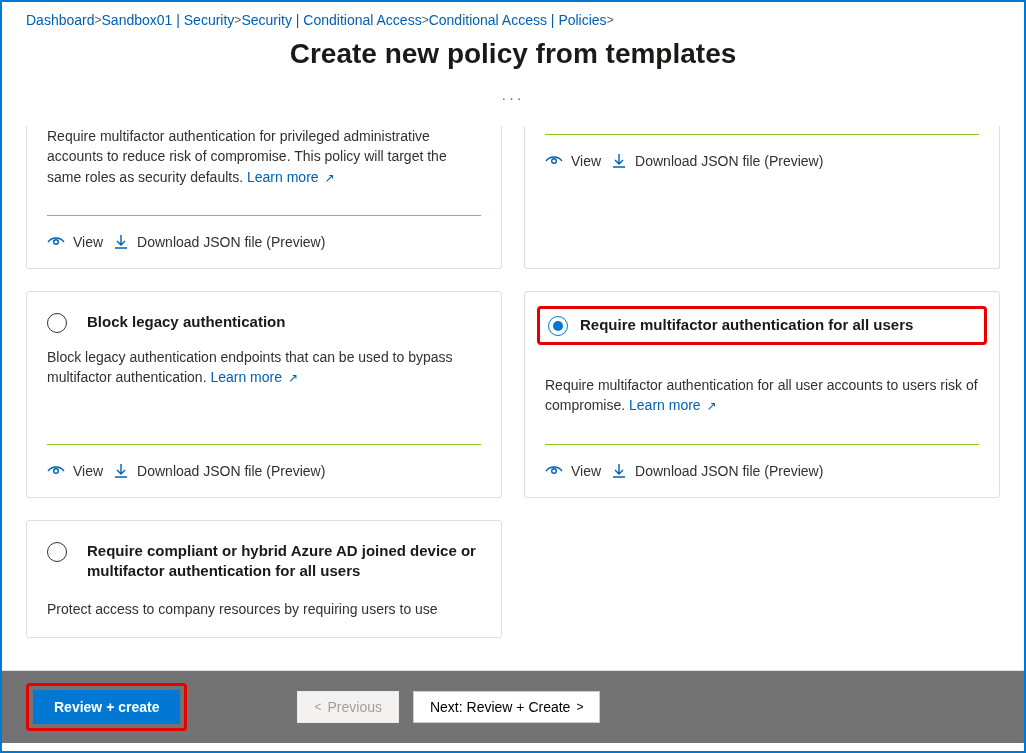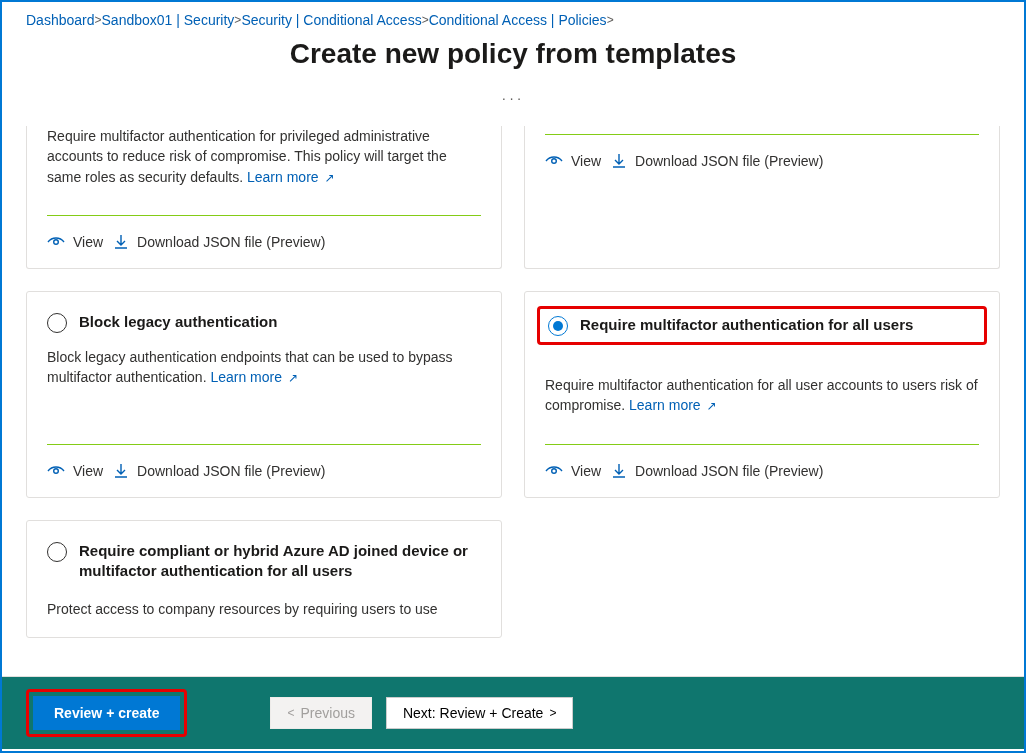--- a/index.html
+++ b/index.html
@@ -63,21 +63,21 @@
       border: 1px solid #e1dfdd;
       border-radius: 3px;
       padding: 20px 20px 0 20px;
       display: flex;
       flex-direction: column;
       background: #fff;
     }
     .card-head {
       display: flex;
       align-items: flex-start;
-      gap: 12px;
+      gap: 20px;
       margin-bottom: 14px;
     }
     .radio {
       width: 20px;
       height: 20px;
       border: 1.5px solid #323130;
       border-radius: 50%;
       flex-shrink: 0;
       margin-top: 1px;
       display: flex;
@@ -139,29 +139,29 @@
       border: 3px solid #e60000;
       border-radius: 4px;
       padding: 6px 8px;
       margin: -6px -8px 30px -8px;
       display: flex;
       align-items: flex-start;
       gap: 12px;
     }
     .footer {
       position: absolute;
-      bottom: 2px;
+      bottom: 8px;
       left: 0;
       right: 0;
       border-top: 1px solid #e1dfdd;
-      background: #0f766e;
+      background: #737373;
       padding: 12px 24px;
       display: flex;
       align-items: center;
-      gap: 3px;
+      gap: 30px;
     }
     .btn {
       border: 1px solid #ccc;
       background: #fff;
       font-size: 14px;
       padding: 7px 16px;
       cursor: pointer;
       font-family: inherit;
       display: inline-flex;
       align-items: center;

